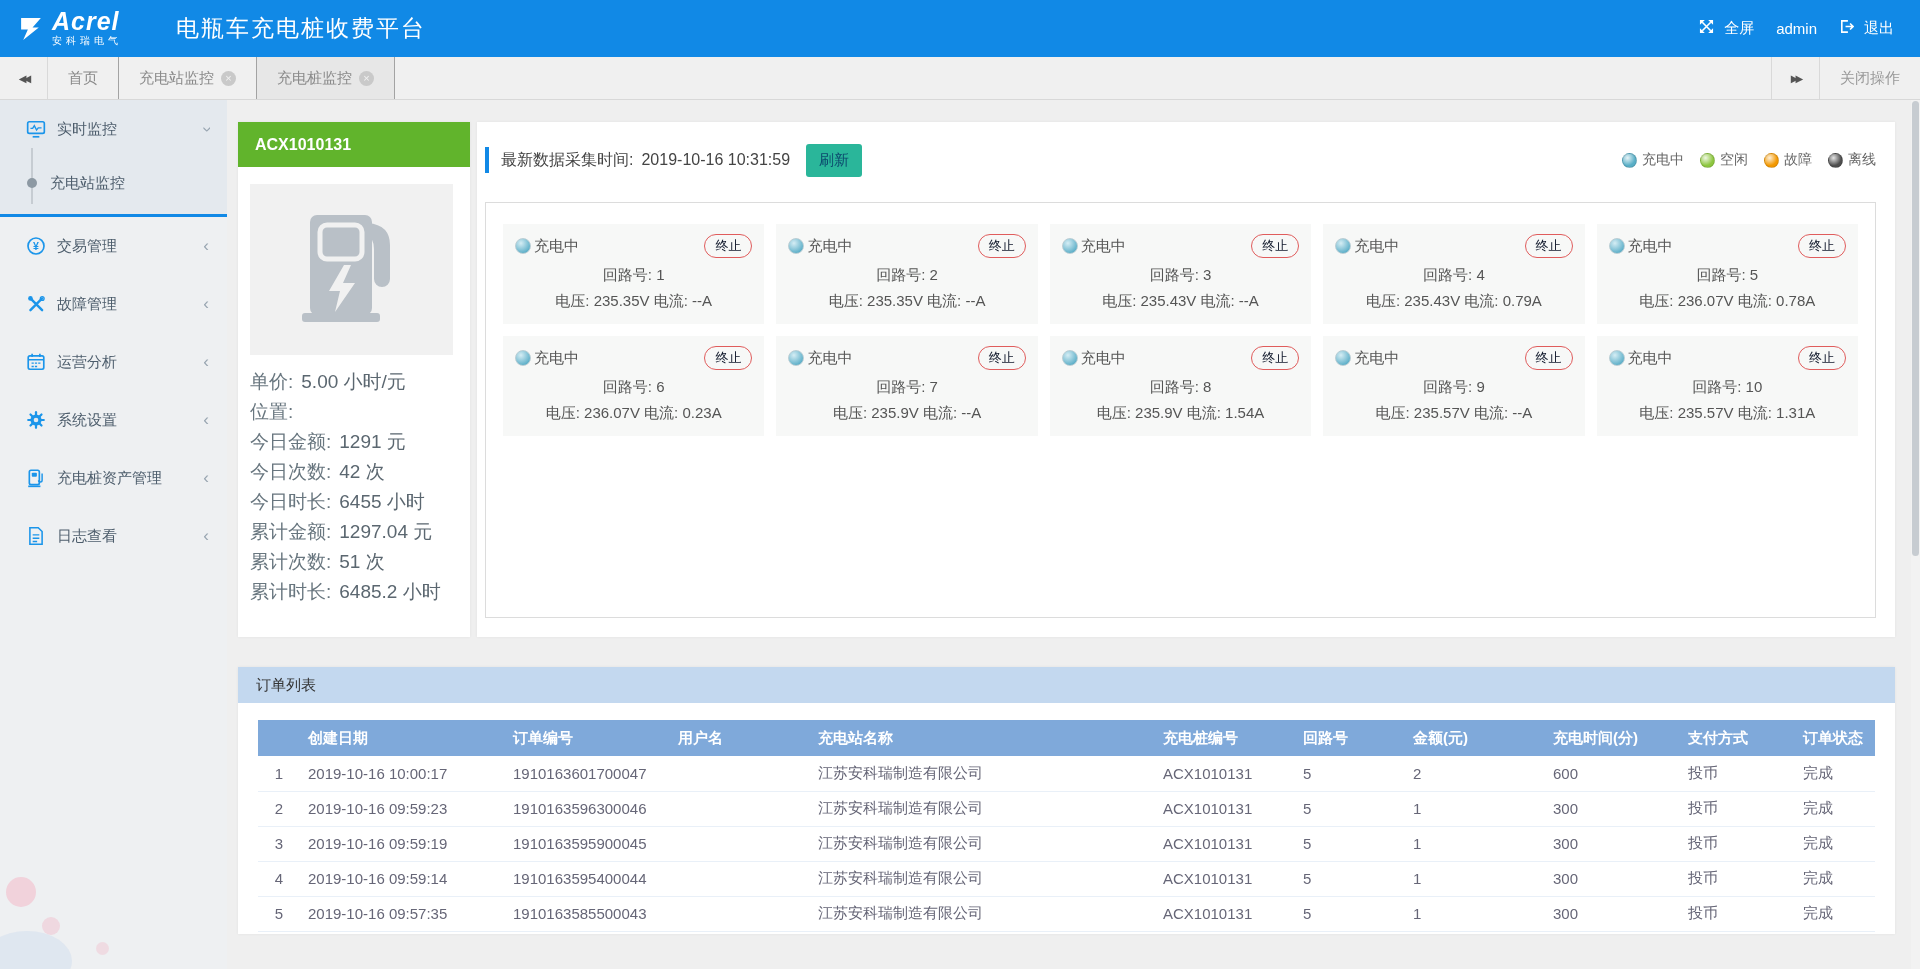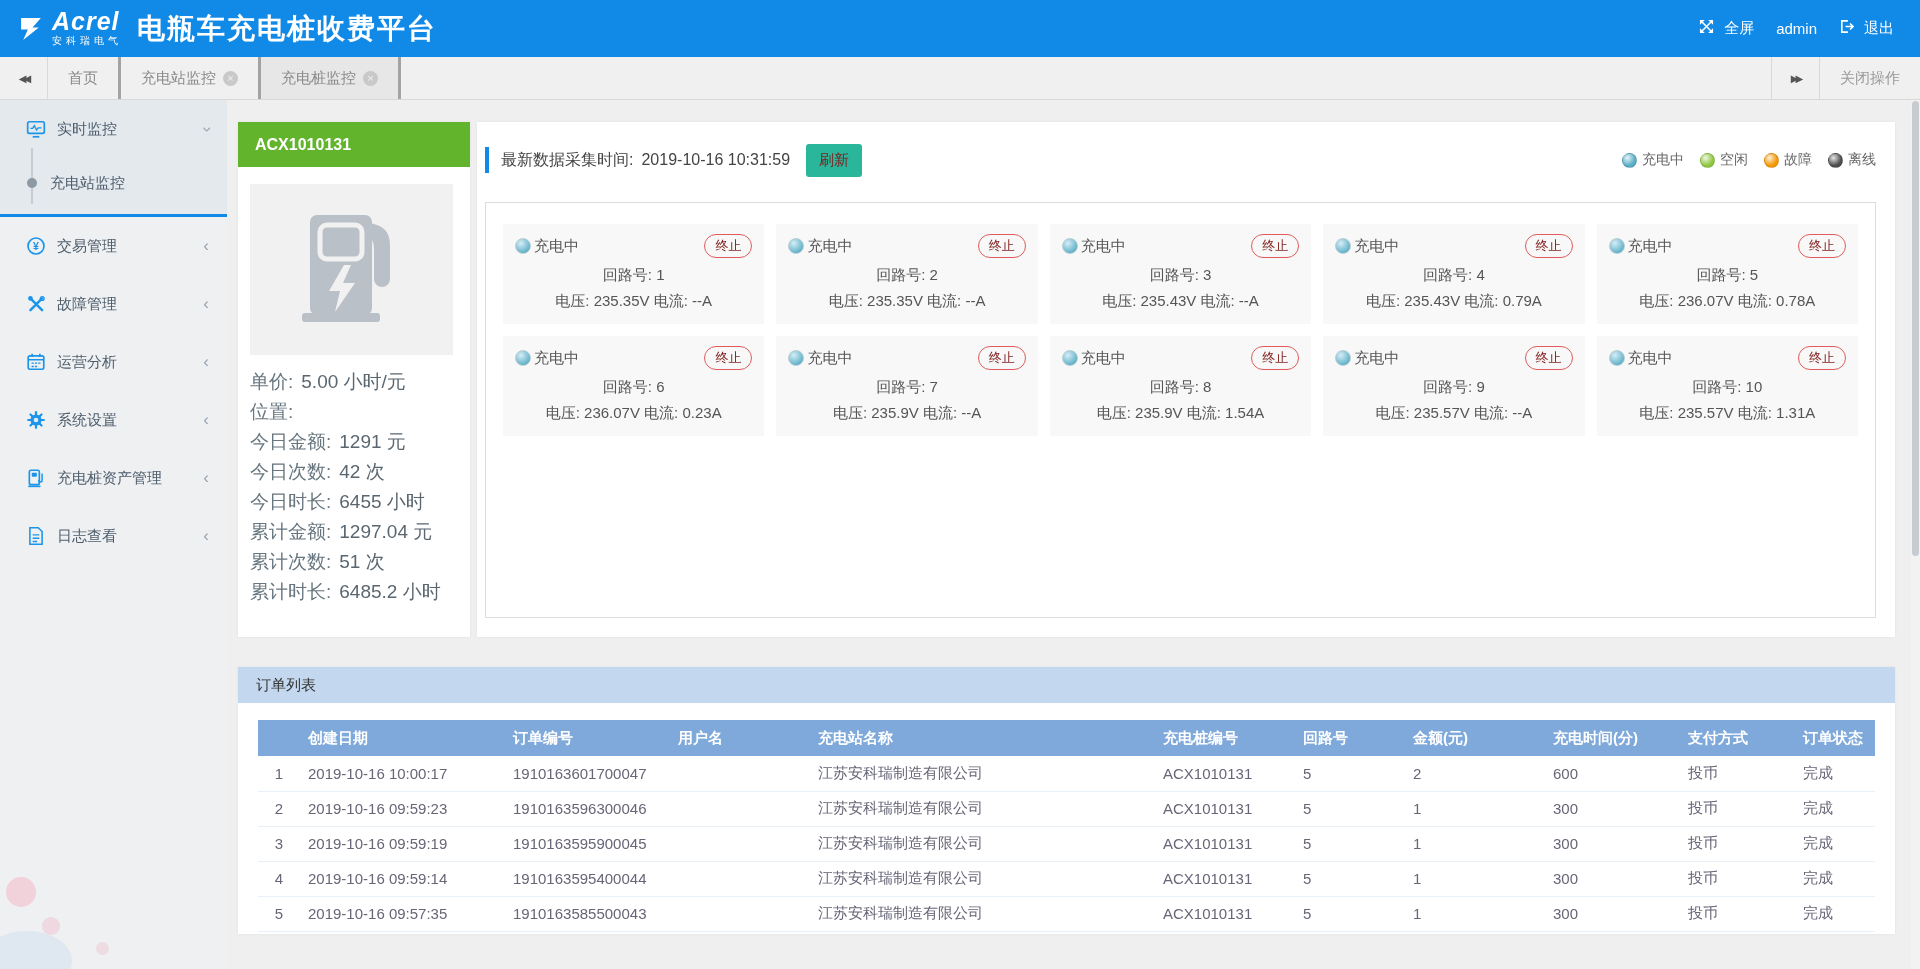--- a/index.html
+++ b/index.html
@@ -5,32 +5,32 @@
   * { box-sizing: border-box; margin: 0; padding: 0; }
   html,body { width:1920px; height:969px; overflow:hidden;
     font-family:"Liberation Sans","DejaVu Sans",sans-serif; background:#efefef; color:#555; }
 
   
   .topbar { height:57px; background:#1189e6; display:flex; align-items:center; padding:0 26px 0 18px; color:#fff; }
   .logo { display:flex; align-items:center; gap:7px; }
   .logo-flag svg { display:block; }
   .logo-main { font-size:25px; font-weight:bold; font-style:italic; line-height:24px; letter-spacing:1px; }
   .logo-sub { font-size:10px; letter-spacing:4px; margin-top:1px; }
-  .app-title { font-size:28px; font-weight:bold; letter-spacing:2px; margin-left:15px; }
+  .app-title { font-size:23px; font-weight:normal; letter-spacing:2px; margin-left:54px; }
   .topbar-right { margin-left:auto; display:flex; align-items:center; gap:22px; font-size:15px; }
   .tb-item { display:flex; gap:10px; cursor:pointer; }
 
   
   .tabbar { height:43px; background:#f0f0f0; border-bottom:1px solid #d8d8d8; display:flex; align-items:stretch; }
   .tab-nav { width:48px; display:flex; align-items:center; justify-content:center; color:#555;
     border-right:1px solid #d9d9d9; cursor:pointer; font-size:10px; letter-spacing:-3px; }
   .tab-nav.right { border-right:none; border-left:1px solid #d9d9d9; }
   .tabs { display:flex; }
   .tab { display:flex; align-items:center; padding:0 20px; font-size:15px; color:#8a8a8a;
-    border-right:3px solid #a3a3a3; cursor:pointer; }
+    border-right:1px solid #a3a3a3; cursor:pointer; }
   .tab.active { background:#e7e7e7; }
   .tab-close { width:15px; height:15px; margin-left:7px; border-radius:50%; background:#c9c9c9; color:#f2f2f2;
     font-size:11px; line-height:15px; text-align:center; }
   .tabbar .spacer { flex:1; }
   .close-ops { display:flex; align-items:center; padding:0 20px; color:#999; font-size:15px;
     border-left:1px solid #d9d9d9; cursor:pointer; }
 
   
   .main-row { display:flex; height:869px; }
   .content-col { flex:1; display:flex; flex-direction:column; min-width:0; }
@@ -61,37 +61,37 @@
   .pile-body { padding:17px 17px 0 12px; }
   .pile-imgbox { height:171px; background:#f1f1f1; display:flex; align-items:center; justify-content:center; }
   .pile-stats { margin-top:12px; font-size:19px; color:#68767f; }
   .stat-row { height:30px; display:flex; align-items:center; }
   .stat-row .v { margin-left:8px; color:#5b6770; }
 
   .monitor-panel { flex:1; background:#fff; box-shadow:0 0 3px rgba(0,0,0,.06); padding:20px 19px 0 8px; min-width:0; }
   .refresh-row { height:36px; display:flex; align-items:center; font-size:16px; color:#444; }
   .accent-bar { width:4px; height:26px; background:#1189e6; margin-right:12px; }
   .collect-time { margin-left:8px; }
-  .refresh-btn { margin-left:16px; width:56px; height:33px; background:#2ab69a; color:#7f1d1d; border:none;
+  .refresh-btn { margin-left:16px; width:56px; height:33px; background:#2ab69a; color:#0c4a6e; border:none;
     border-radius:3px; font-size:15px; cursor:pointer; font-family:inherit; }
   .legend { margin-left:auto; display:flex; align-items:center; gap:16px; }
   .lg-item { display:flex; align-items:center; gap:5px; font-size:14px; color:#666; }
   .lg-dot { width:15px; height:15px; border-radius:50%; border:1px solid rgba(0,0,0,.12); }
 
   .realtime-box { margin-top:24px; border:1px solid #dcdcdc; height:416px; }
   .realtime-header { height:38px; background:#e9f2e3; border-bottom:1px solid #dcdcdc; display:flex;
     align-items:center; padding-left:17px; font-size:15px; color:#556; }
   .cards { padding:21px 17px; display:grid; grid-template-columns:repeat(5,1fr); gap:12px; }
   .card { height:100px; background:#f7f8f7; padding:10px 12px 13px; display:flex; flex-direction:column;
     justify-content:space-between; }
   .card-top { display:flex; align-items:center; }
   .st-dot { width:16px; height:16px; border-radius:50%; flex:none;
     background:radial-gradient(circle at 35% 30%, #d5edf4, #5fb0c9 75%); border:1px solid #b9cdd4; }
   .st-label { margin-left:3px; font-size:15px; color:#555; }
-  .terminate { margin-left:auto; border:1px solid #e05c5c; color:#7f1d1d; border-radius:13px;
+  .terminate { margin-left:auto; border:1px solid #e05c5c; color:#0f172a; border-radius:13px;
     padding:2px 10px; font-size:13px; cursor:pointer; background:transparent; }
   .card-mid, .card-bot { text-align:center; font-size:15px; color:#555; }
 
   
   .orders { margin:30px 25px 0 11px; height:267px; background:#fff; box-shadow:0 0 3px rgba(0,0,0,.06); overflow:hidden; }
   .orders-header { height:36px; background:#c3d8ef; display:flex; align-items:center; padding-left:18px;
     font-size:15px; color:#333; }
   .orders-body { padding:17px 20px 0; }
   table { width:100%; border-collapse:collapse; table-layout:fixed; font-size:15px; }
   thead th { background:#7fa9da; color:#fff; height:36px; font-weight:700; text-align:left; padding:0 8px; }

